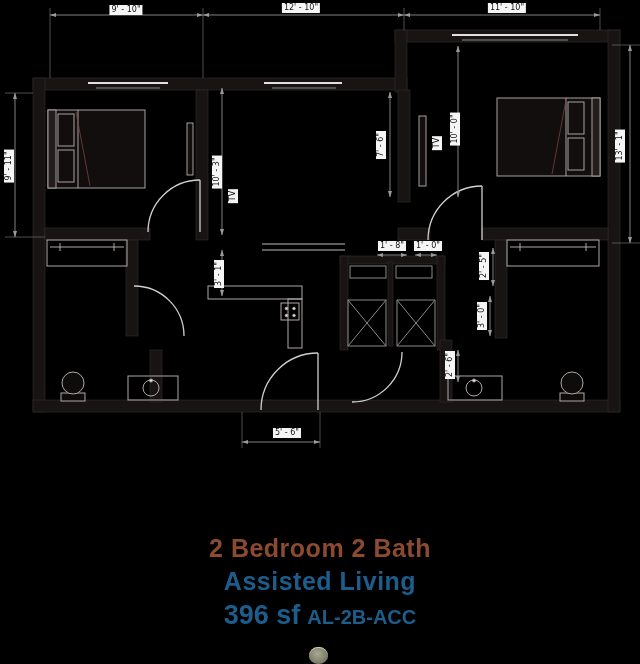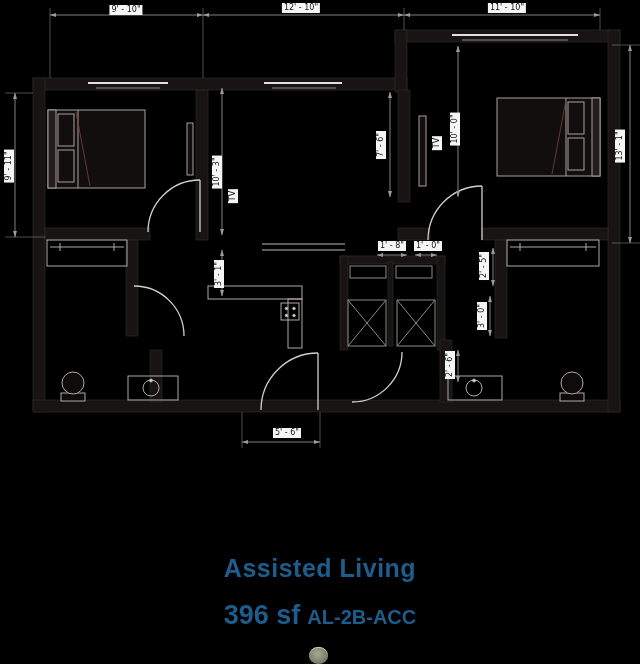--- a/index.html
+++ b/index.html
@@ -5,21 +5,21 @@
   html,body{margin:0;padding:0;background:#000;}
   #stage{position:relative;width:640px;height:664px;background:#000;overflow:hidden;
          font-family:"Liberation Sans",sans-serif;}
   #plan-svg{position:absolute;left:0;top:0;}
   .dim-label{position:absolute;background:#f5f5f5;color:#101010;
              font:8px/10px "DejaVu Sans",sans-serif;padding:0 2px;white-space:nowrap;
              transform:translate(-50%,-50%);z-index:5;}
   .dim-label.rot{transform:translate(-50%,-50%) rotate(-90deg);}
   .title-line{position:absolute;left:0;width:640px;text-align:center;font-weight:700;}
   #title-1{top:534px;font-size:25px;color:#8c4a30;letter-spacing:.5px;}
-  #title-2{top:554px;font-size:25px;color:#1d5d8c;letter-spacing:.5px;}
+  #title-2{top:567px;font-size:25px;color:#1d5d8c;letter-spacing:.5px;}
   #title-3{top:600px;font-size:27px;color:#1d5d8c;}
   #title-3 .code{font-size:20px;margin-left:7px;font-weight:700;margin-top:8px;}
   #sprout{position:absolute;left:309px;top:647px;width:19px;height:17px;z-index:6;
           background:radial-gradient(circle at 45% 40%, #a8a896 0%, #83836f 55%, #5c5c4c 100%);
           border-radius:45% 45% 50% 50%/55% 55% 45% 45%;
           box-shadow:inset 0 1px 0 #c5cf9a, 2px -1px 0 -6px #4d7a2f;}
 </style>
 </head>
 <body>
 
@@ -198,19 +198,20 @@
   <div class="dim-label rot" style="left:437px;top:143px;">TV</div>
   <div class="dim-label rot" style="left:455px;top:129px;">10' - 0"</div>
   <div class="dim-label rot" style="left:219px;top:274px;">3' - 1"</div>
   <div class="dim-label" style="left:392px;top:246px;">1' - 8"</div>
   <div class="dim-label" style="left:428px;top:246px;">1' - 0"</div>
   <div class="dim-label rot" style="left:484px;top:266px;">2' - 5"</div>
   <div class="dim-label rot" style="left:482px;top:316px;">3' - 0"</div>
   <div class="dim-label rot" style="left:450px;top:365px;">2' - 6"</div>
   <div class="dim-label" style="left:287px;top:433px;">5' - 6"</div>
 
+  <div class="title-line" id="title-1">2 Bedroom 2 Bath</div>
   <div class="title-line" id="title-2">Assisted Living</div>
   <div class="title-line" id="title-3">
     <span>396 sf</span><span class="code">AL-2B-ACC</span>
   </div>
 
   <div id="sprout"></div>
 </div>
 
 </body></html>

